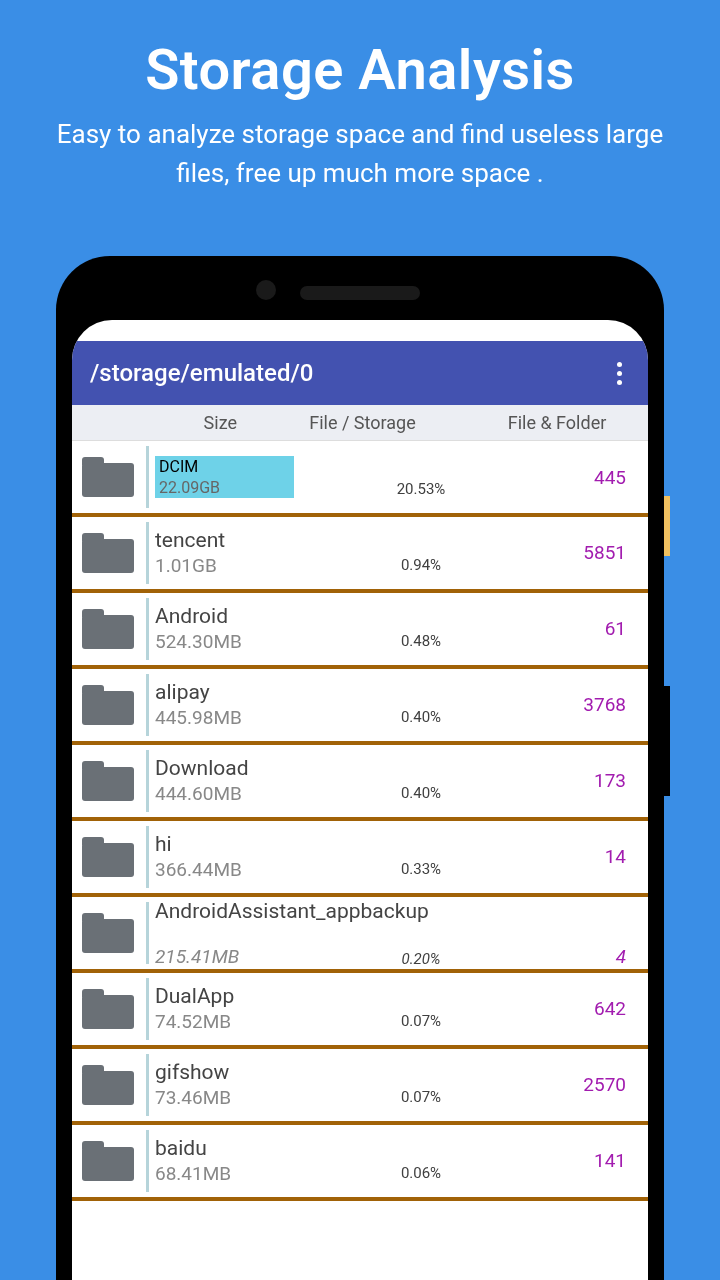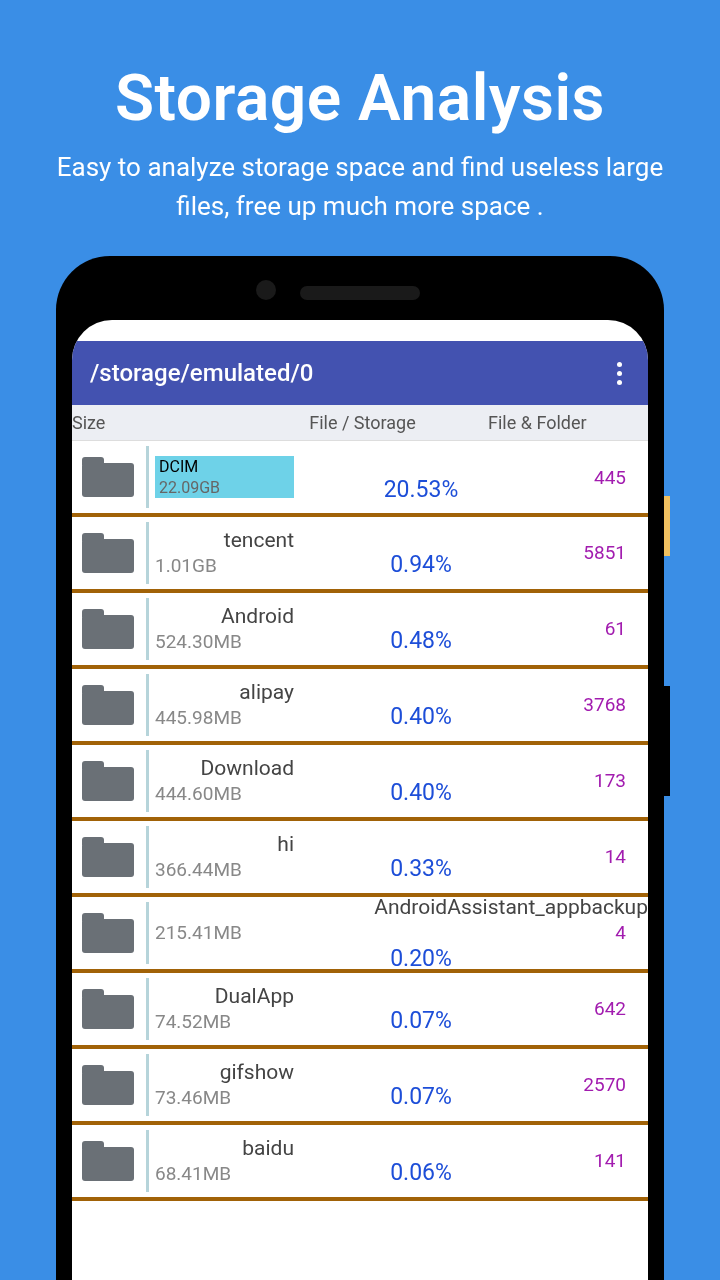--- a/index.html
+++ b/index.html
@@ -6,24 +6,24 @@
   body {
     width: 720px;
     height: 1280px;
     background: #3a8ee6;
     font-family: -apple-system, Roboto, Arial, sans-serif;
     overflow: hidden;
     position: relative;
   }
   .promo-title {
     color: #fff;
-    font-size: 64px;
+    font-size: 56px;
     font-weight: 600;
     text-align: center;
-    padding-top: 61px;
+    padding-top: 37px;
     letter-spacing: 0.5px;
   }
   .promo-sub {
     color: #fff;
     font-size: 26px;
     text-align: center;
     padding: 12px 30px 0;
     line-height: 1.5;
   }
   .phone {
@@ -96,23 +96,23 @@
   }
   .colhead {
     display: flex;
     background: #eceef3;
     height: 36px;
     align-items: center;
     color: #555;
     font-size: 18px;
     border-bottom: 1px solid #ddd;
   }
-  .ch-size { width: 165px; text-align: left; }
+  .ch-size { width: 165px; text-align: right; }
   .ch-pct { flex: 1; text-align: center; }
-  .ch-cnt { width: 160px; text-align: left; padding-right: 22px; }
+  .ch-cnt { width: 160px; text-align: center; padding-right: 22px; }
   .row {
     display: flex;
     align-items: center;
     height: 76px;
     border-bottom: 4px solid #a16207;
     padding-left: 10px;
     position: relative;
   }
   .folder-icon {
     width: 52px;
@@ -151,28 +151,28 @@
     flex: 1;
     display: flex;
     align-items: center;
   }
   .name-col {
     width: 145px;
     display: flex;
     flex-direction: column;
     padding-left: 6px;
   }
-  .fname { color: #444; font-size: 21px; line-height: 1.3; white-space: nowrap; text-align: right; }
+  .fname { color: #444; font-size: 21px; line-height: 1.3; white-space: nowrap; }
   .fsize { color: #888; font-size: 19px; line-height: 1.3; }
-  .pct-col { flex: 1; text-align: center; color: #1d4ed8; font-size: 23px; margin-top: 24px; }
+  .pct-col { flex: 1; text-align: center; color: #404040; font-size: 15px; margin-top: 24px; }
   .cnt-col { width: 100px; text-align: right; color: #a21caf; font-size: 19px; padding-right: 22px; }
   .highlight-name { background: #6ed2e8; padding: 1px 4px; display:inline-block; }
   .highlight-size { background: #6ed2e8; padding: 1px 4px; display:inline-block; color:#666; }
   .row.long .info { flex-direction: column; align-items: stretch; padding-left: 6px; }
-  .row.long .bottom-line { display: flex; align-items: flex-start; }
+  .row.long .bottom-line { display: flex; align-items: flex-end; font-style: italic; }
   .row.long .fsize2 { width: 139px; color:#888; font-size:19px; }
   #file-list { }
 </style>
 </head>
 <body>
 
 <div class="promo-title">Storage Analysis</div>
 <div class="promo-sub">Easy to analyze storage space and find useless large files, free up much more space .</div>
 
 <div class="phone">

